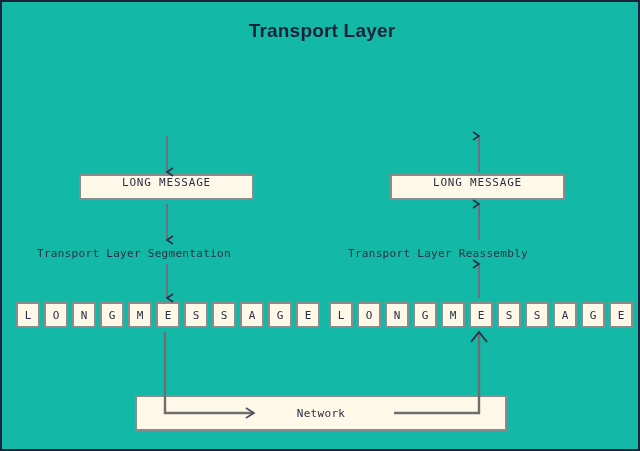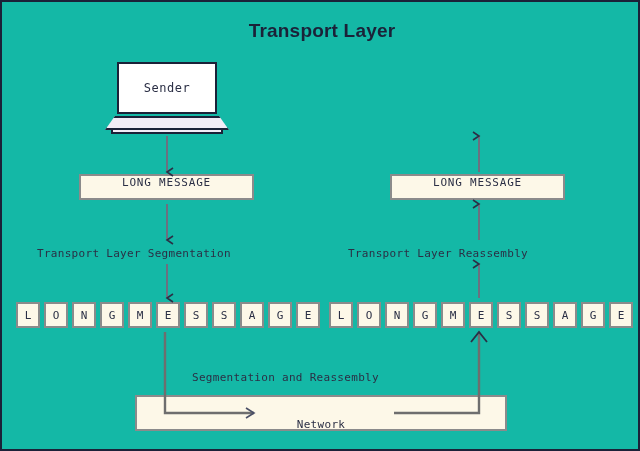--- a/index.html
+++ b/index.html
@@ -124,21 +124,21 @@
     background: #fdf8e8;
     border: 2px solid #8b8b8b;
     box-sizing: border-box;
   }
   #network-label {
     left: 133px;
     top: 393px;
     width: 372px;
     height: 36px;
     display: flex;
-    align-items: flex-end;
+    align-items: center;
     justify-content: center;
     font-family: "DejaVu Sans Mono", monospace;
     font-size: 11px;
     color: #2b2f45;
     letter-spacing: 0.3px;
   }
 
   
   #overlay {
     left: 0; top: 0;
@@ -146,27 +146,20 @@
     pointer-events: none;
   }
 </style>
 </head>
 <body>
 
 <div id="diagram">
 
   <div class="abs" id="title">Transport Layer</div>
 
-  <div class="abs laptop" style="left:103px; top:60px;">
-    <div class="laptop-screen">
-      <span class="laptop-label">Sender</span>
-    </div>
-    <div class="laptop-base"></div>
-    <div class="laptop-foot"></div>
-  </div>
 
 
   <div class="abs msgbox" style="left:77px; top:172px; width:175px;">
     <span>LONG MESSAGE</span>
   </div>
 
   <div class="abs msgbox" style="left:388px; top:172px; width:175px;">
     <span>LONG MESSAGE</span>
   </div>
 
@@ -195,21 +188,20 @@
     <div class="letter-cell">G</div>
     <div class="letter-cell">M</div>
     <div class="letter-cell">E</div>
     <div class="letter-cell">S</div>
     <div class="letter-cell">S</div>
     <div class="letter-cell">A</div>
     <div class="letter-cell">G</div>
     <div class="letter-cell">E</div>
   </div>
 
-  <div class="abs caption" style="left:190px; top:369px; width:260px;">Segmentation and Reassembly</div>
 
   <div class="abs" id="network-box"></div>
   <div class="abs" id="network-label">
     <span>Network</span>
   </div>
 
   <svg class="abs" id="overlay" viewBox="0 0 640 451" xmlns="http://www.w3.org/2000/svg">
     <defs>
       <marker id="arrowDown" markerWidth="10" markerHeight="10" refX="5" refY="8" orient="auto" markerUnits="userSpaceOnUse">
         <path d="M1,2 L5,8 L9,2" fill="none" stroke="#2b2f45" stroke-width="1.6"></path>

